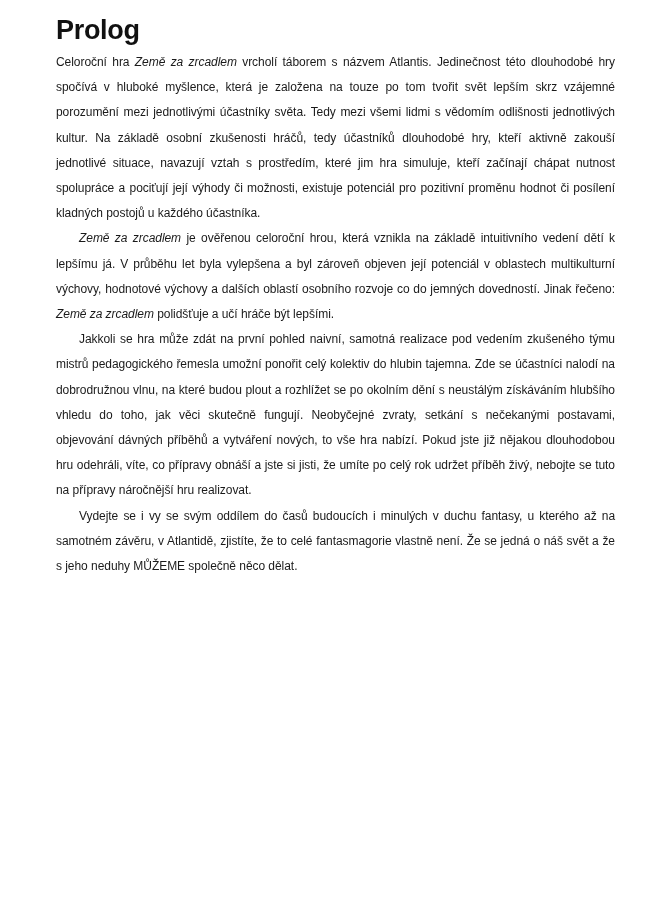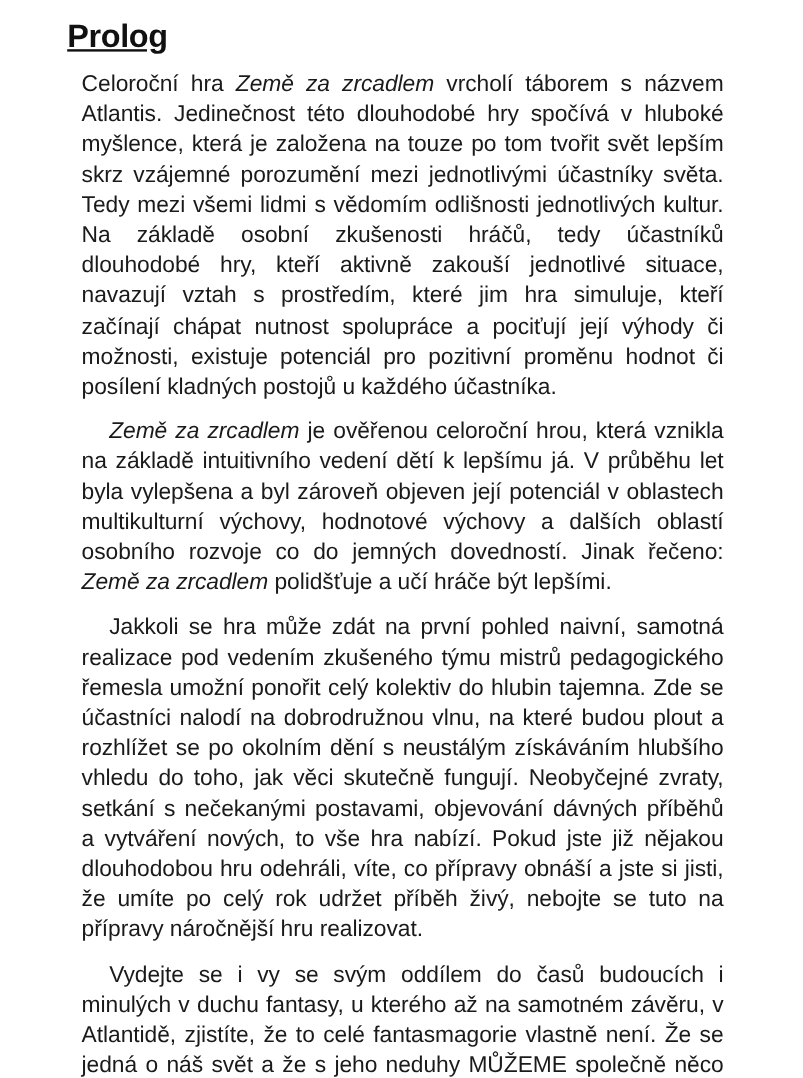--- a/index.html
+++ b/index.html
@@ -27,29 +27,28 @@
     width: 559px;
   }
 
   .page-title {
     font-size: 27px;
     font-weight: bold;
     line-height: 32px;
     letter-spacing: -0.3px;
     margin: 0 0 4px 0;
     color: #111111;
-    text-decoration: underline;
   }
 
   .body-text {
-    font-size: 19px;
+    font-size: 12px;
     line-height: 25.2px;
     text-align: justify;
     text-justify: inter-word;
-    margin: 12px;
+    margin: 0;
     hyphens: auto;
     -webkit-hyphens: auto;
     color: #1a1a1a;
     letter-spacing: -0.05px;
   }
 
   .body-text + .body-text {
     text-indent: 23px;
   }
 

